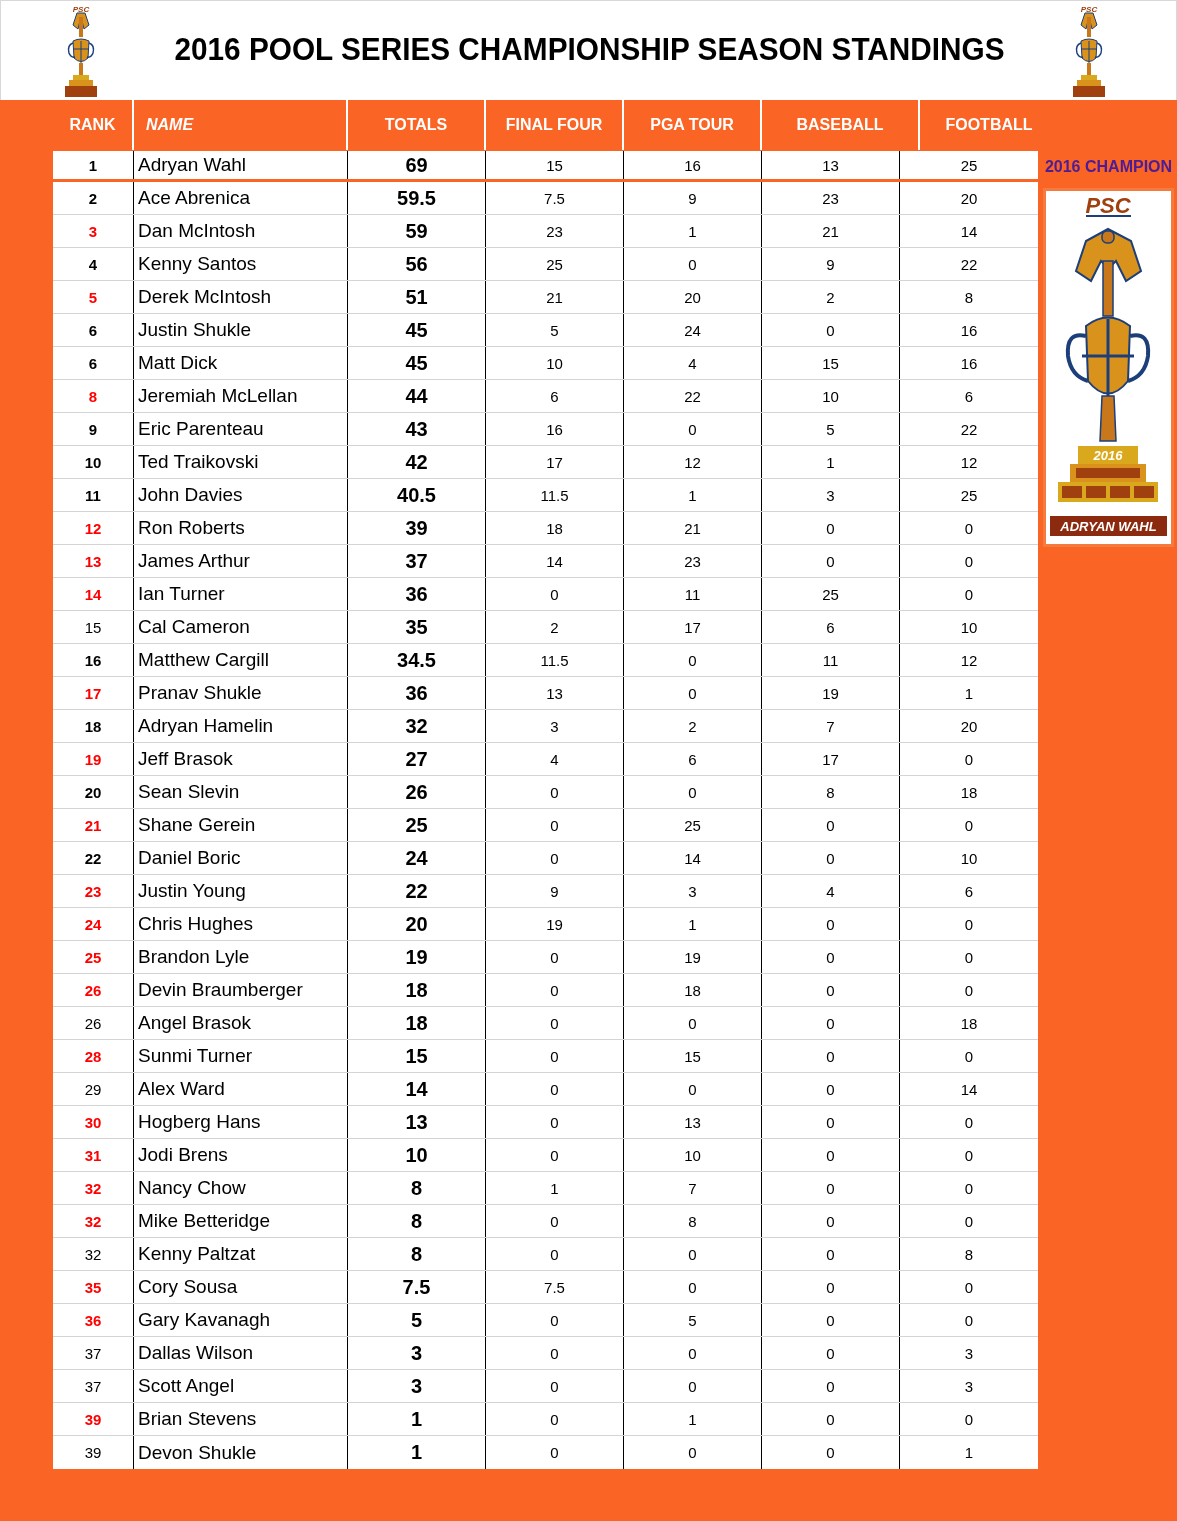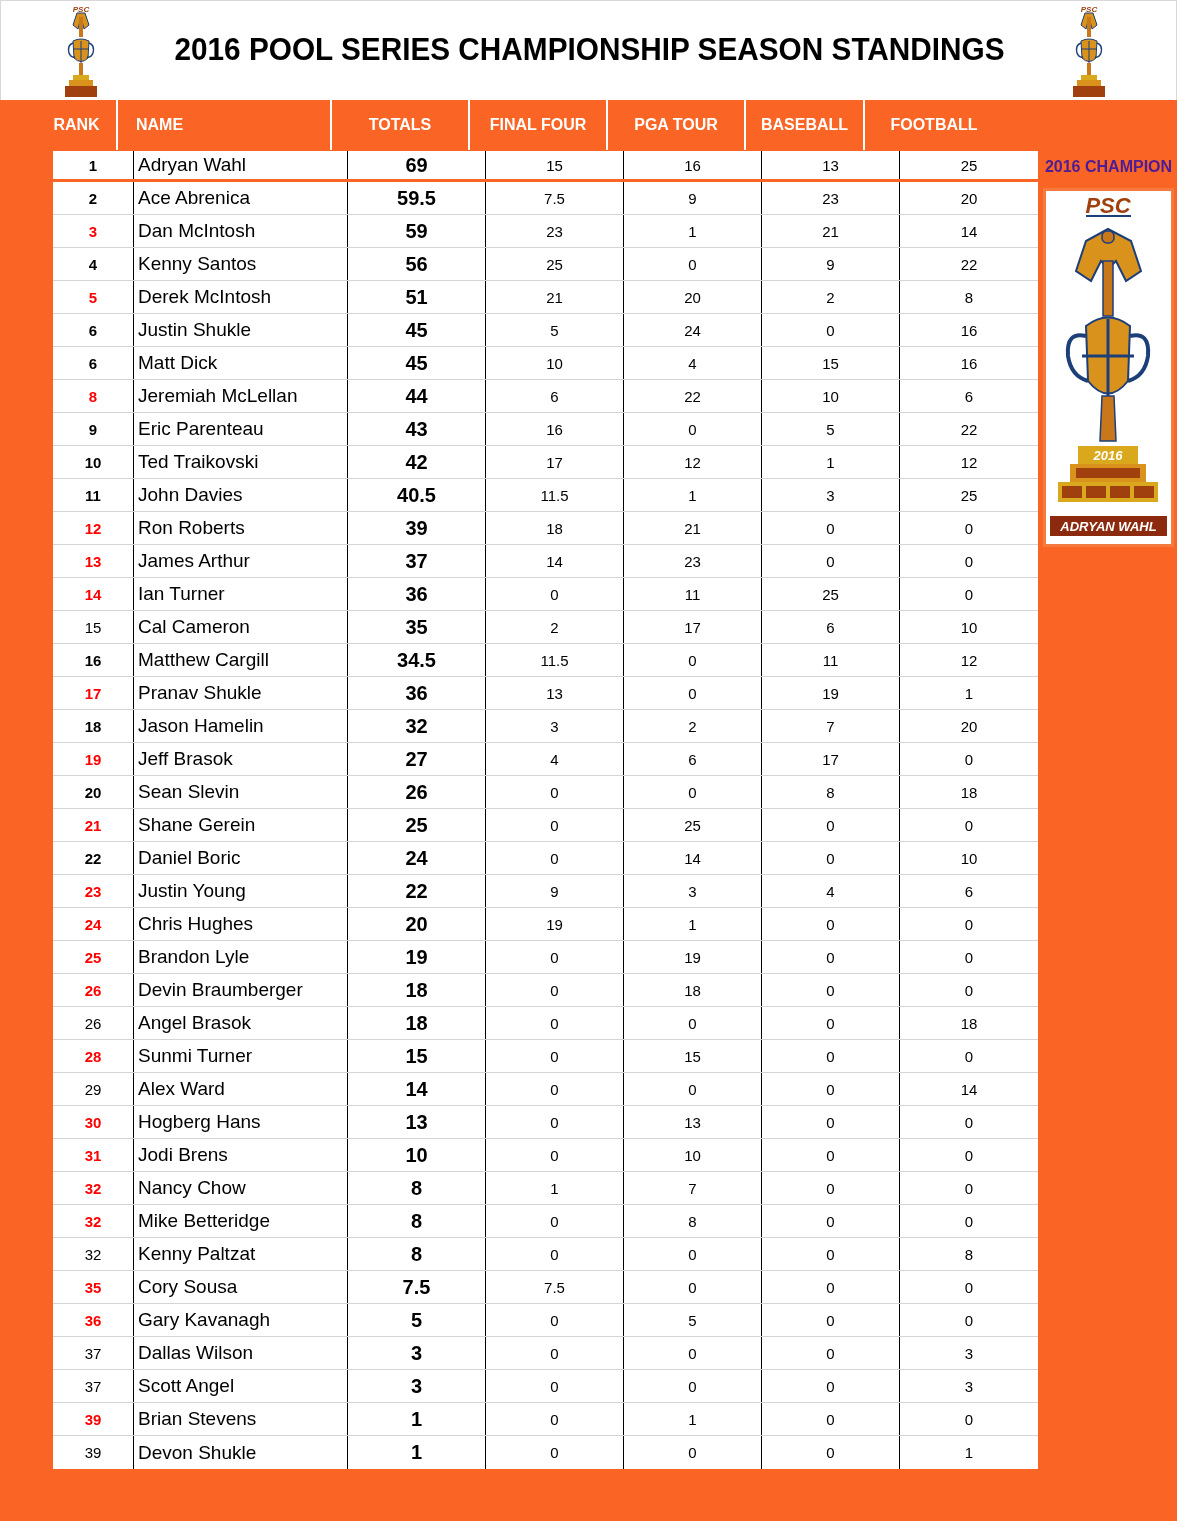--- a/index.html
+++ b/index.html
@@ -19,31 +19,31 @@
       font-size: 32px; font-weight: bold; color: #000;
       letter-spacing: 0px;
       transform: scaleX(0.93);
       transform-origin: center;
     }
     .trophy-small { position: absolute; top: 2px; width: 36px; height: 95px; }
     .trophy-left { left: 62px; }
     .trophy-right { left: 1070px; }
 
     .header-row {
-      position: absolute; top: 100px; left: 37px; height: 50px;
+      position: absolute; top: 100px; left: 53px; height: 50px;
       display: flex;
     }
     .hcell {
       height: 50px; color: #fff; font-weight: bold; font-size: 16px;
       display: flex; align-items: center; justify-content: center;
       box-sizing: border-box;
       border-right: 2px solid #fff;
     }
     .hcell.rank { border-right: 2px solid #fff; }
-    .hcell.name { justify-content: flex-start; padding-left: 18px; }
+    .hcell.name { justify-content: flex-start; padding-left: 12px; font-style: italic; }
     .hcell.last { border-right: none; }
 
     .table {
       position: absolute; top: 151px; left: 53px; width: 985px;
       background: #fff;
     }
     .row {
       display: flex; height: 33px; box-sizing: border-box;
       border-bottom: 1px solid #d4d4d4;
     }
@@ -115,21 +115,21 @@
     <rect x="2" y="83" width="32" height="11" fill="#a0400f"></rect>
   </svg>
 </div>
 
 <div class="header-row">
   <div class="hcell rank" style="width:81px">RANK</div>
   <div class="hcell name" style="width:214px">NAME</div>
   <div class="hcell" style="width:138px">TOTALS</div>
   <div class="hcell" style="width:138px">FINAL FOUR</div>
   <div class="hcell" style="width:138px">PGA TOUR</div>
-  <div class="hcell" style="width:119px">BASEBALL</div>
+  <div class="hcell" style="width:158px">BASEBALL</div>
   <div class="hcell last" style="width:138px">FOOTBALL</div>
 </div>
 
 <div class="table" id="standings">
     <div class="row first">
       <div class="cell c-rank rank-bold">1</div>
       <div class="cell c-name">Adryan Wahl</div>
       <div class="cell c-total">69</div>
       <div class="cell c-num">15</div>
       <div class="cell c-num">16</div>
@@ -275,21 +275,21 @@
       <div class="cell c-rank rank-red">17</div>
       <div class="cell c-name">Pranav Shukle</div>
       <div class="cell c-total">36</div>
       <div class="cell c-num">13</div>
       <div class="cell c-num">0</div>
       <div class="cell c-num">19</div>
       <div class="cell c-num last">1</div>
     </div>
     <div class="row">
       <div class="cell c-rank rank-bold">18</div>
-      <div class="cell c-name">Jason Hamelin</div>
+      <div class="cell c-name">Adryan Hamelin</div>
       <div class="cell c-total">32</div>
       <div class="cell c-num">3</div>
       <div class="cell c-num">2</div>
       <div class="cell c-num">7</div>
       <div class="cell c-num last">20</div>
     </div>
     <div class="row">
       <div class="cell c-rank rank-red">19</div>
       <div class="cell c-name">Jeff Brasok</div>
       <div class="cell c-total">27</div>

